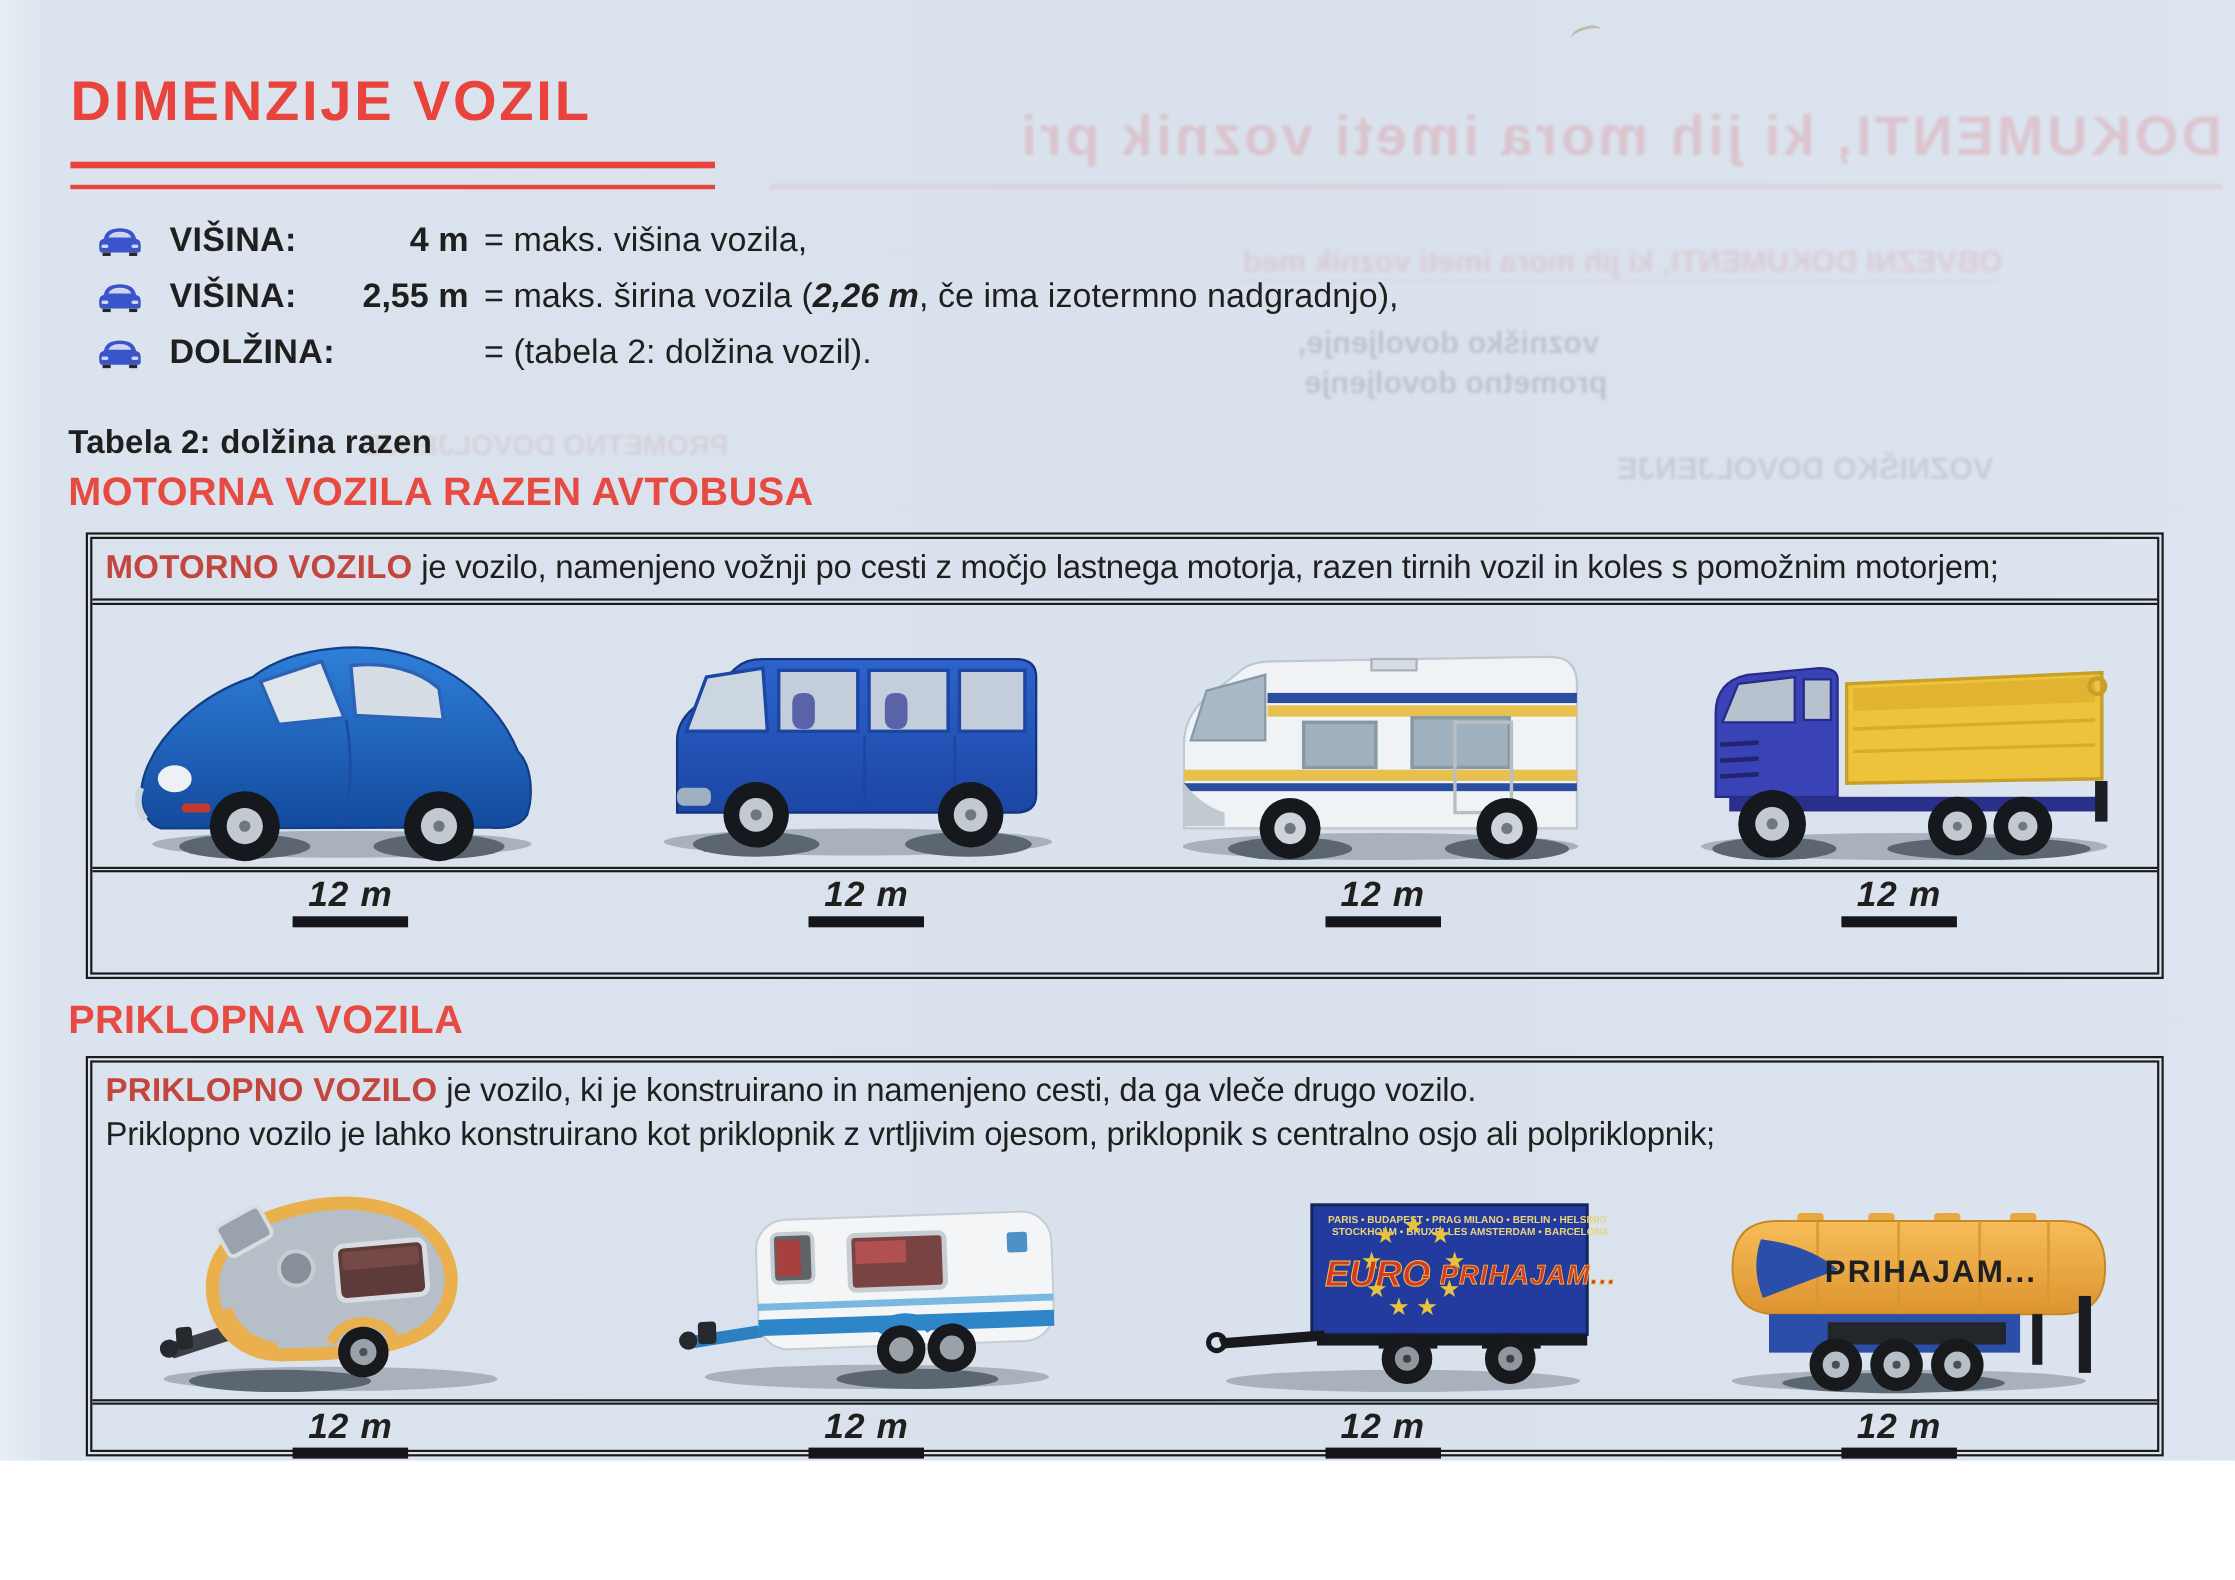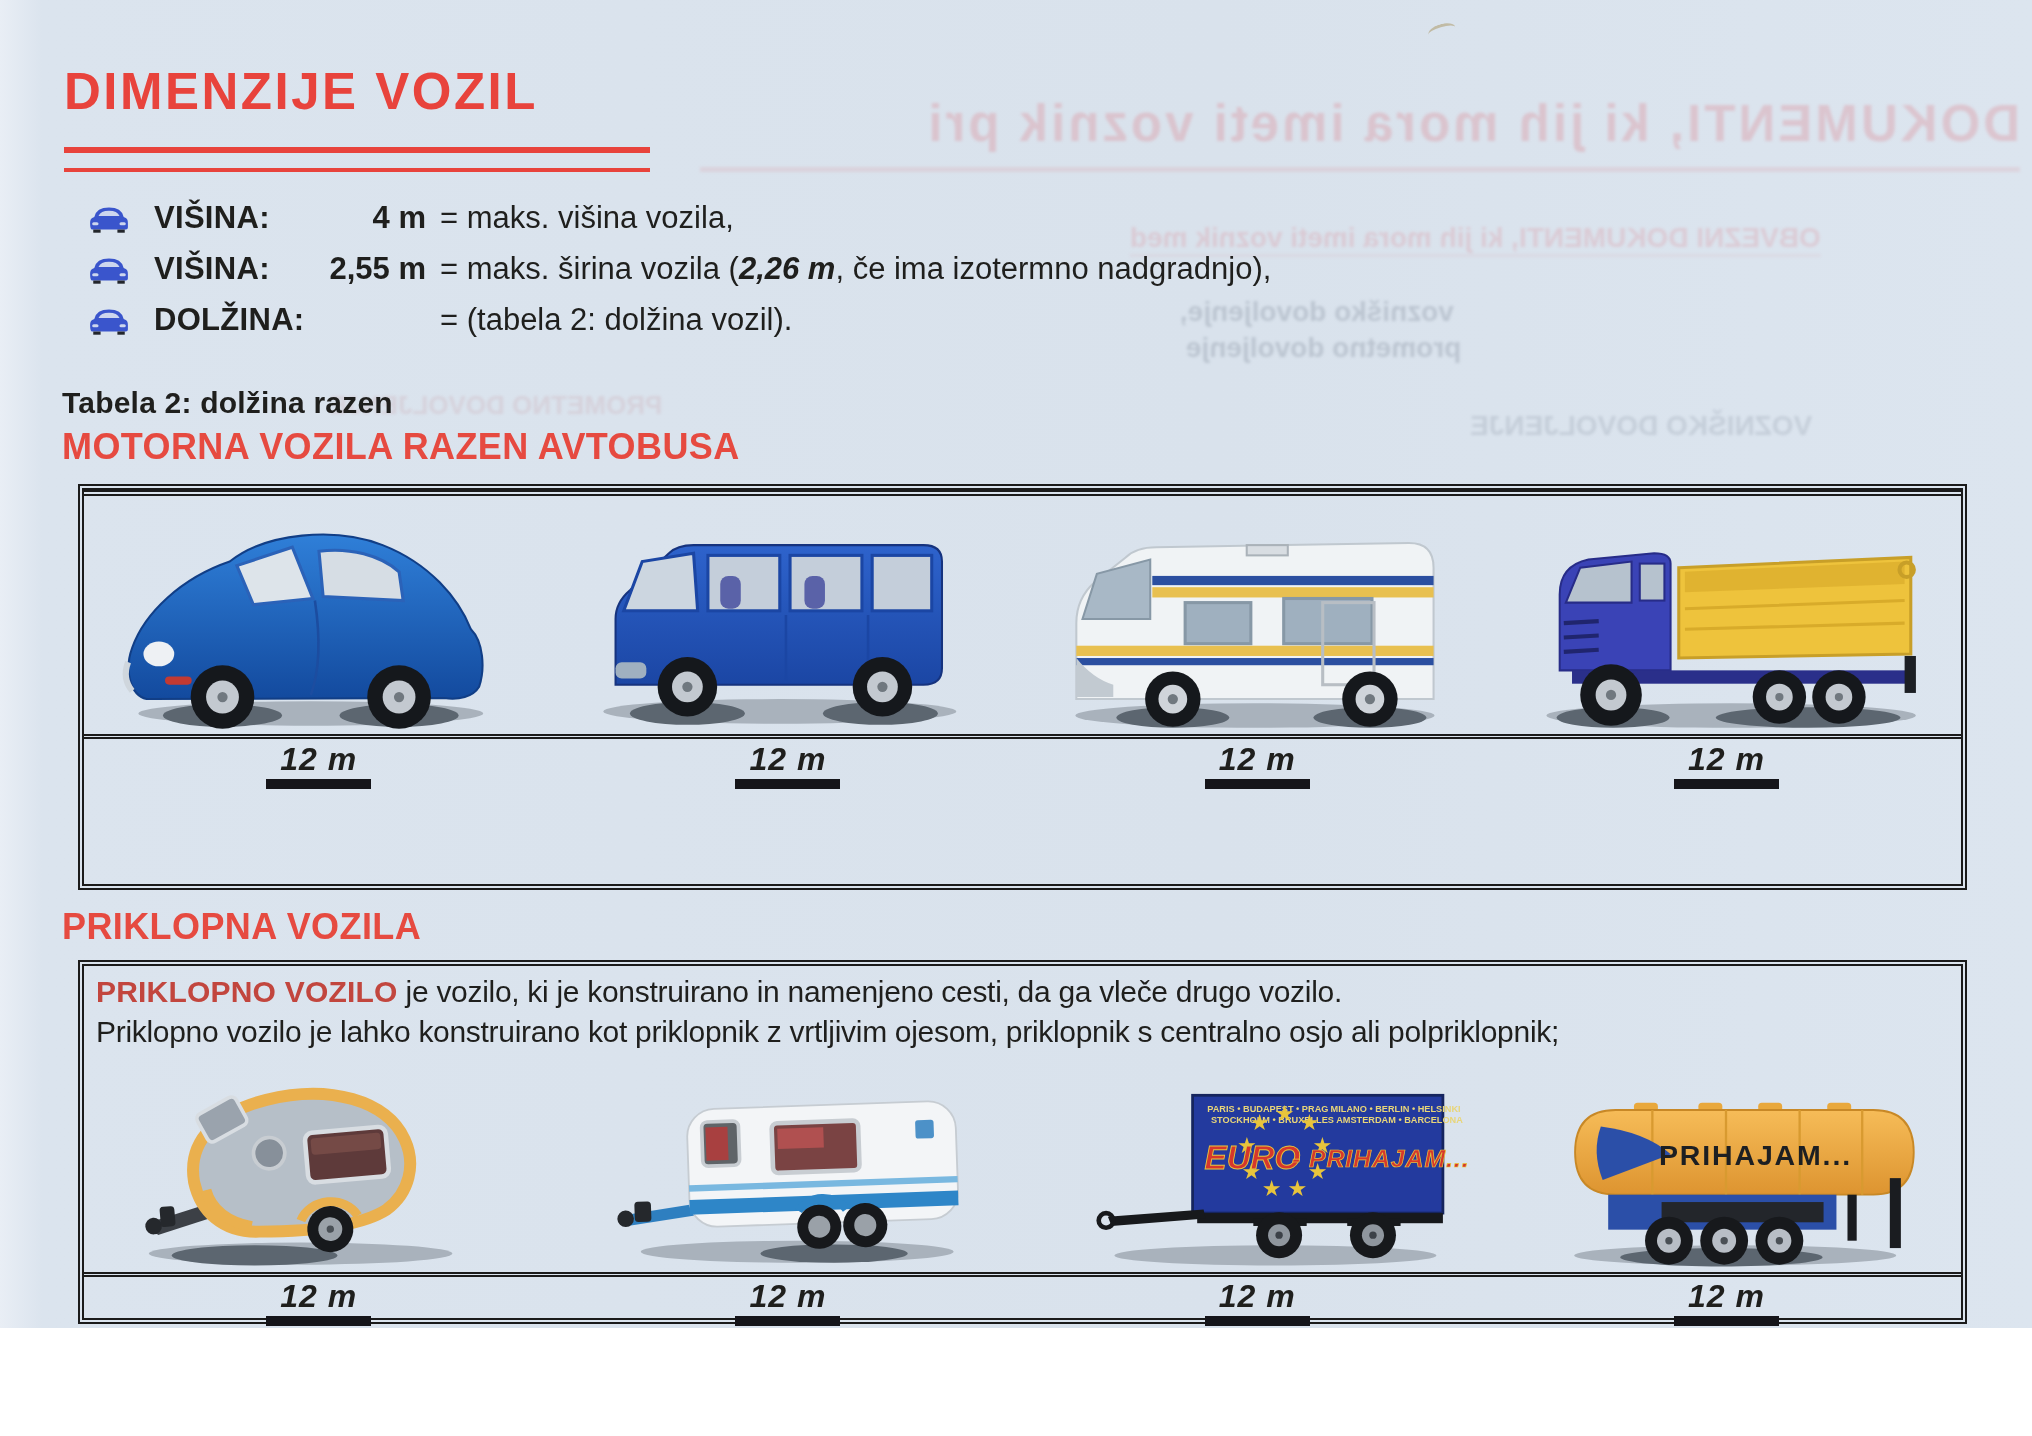--- a/index.html
+++ b/index.html
@@ -120,20 +120,21 @@
       <span class="spec-label">DOLŽINA:</span>
       <span class="spec-value"></span>
       <span class="spec-rest">= (tabela 2: dolžina vozil).</span>
     </div>
   </div>
 
   <p class="table-caption">Tabela 2: dolžina razen</p>
   <h2 class="sec-heading motor">MOTORNA VOZILA RAZEN AVTOBUSA</h2>
 
   <div class="vbox motor">
+    <p class="box-def"><span class="term">MOTORNO VOZILO</span> <span>je vozilo, namenjeno vožnji po cesti z močjo lastnega motorja, razen tirnih vozil in koles s pomožnim motorjem;</span></p>
     <div class="box-divider"></div>
     <div class="veh-row">
 
       <div class="veh-cell">
         <svg width="452" height="232" viewBox="0 0 440 226">
           <defs>
               <linearGradient id="bg1" x1="0" y1="0" x2="0" y2="1">
                 <stop offset="0" stop-color="#2f7fd8"></stop>
                 <stop offset="1" stop-color="#134a9e"></stop>
               </linearGradient>

